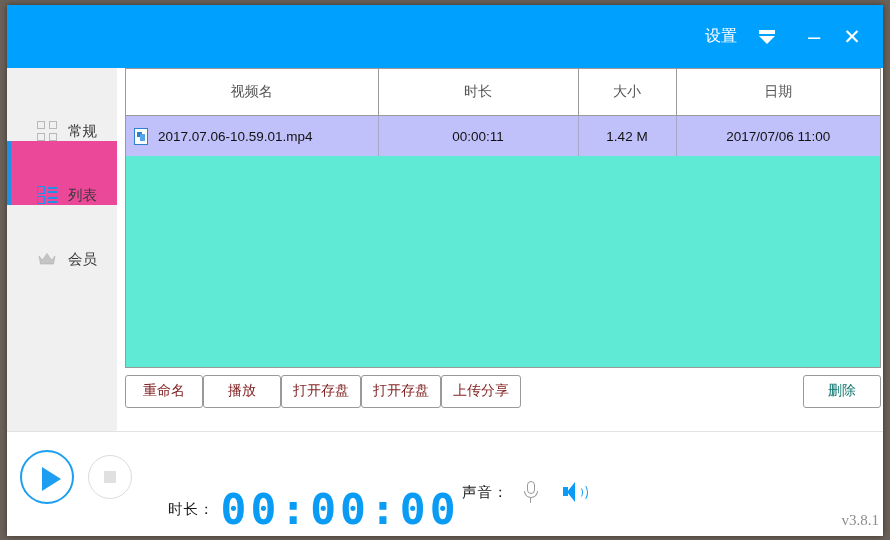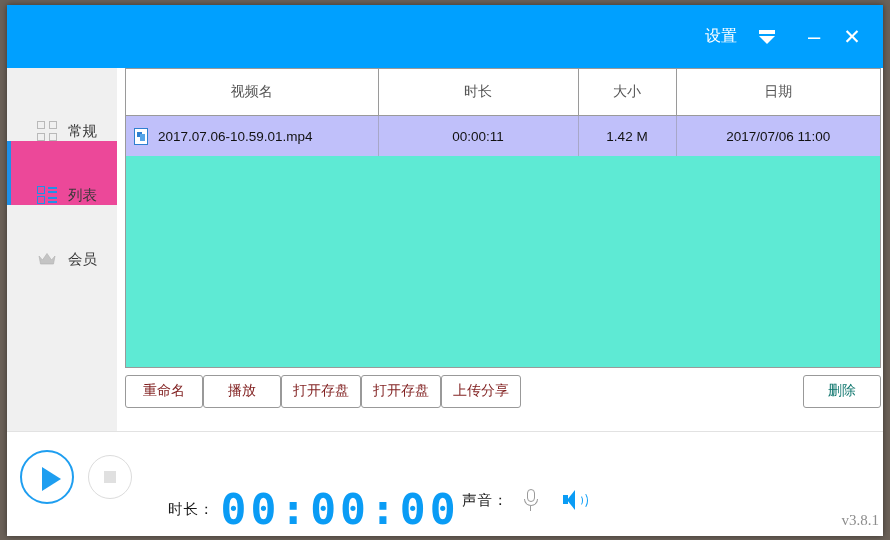--- a/index.html
+++ b/index.html
@@ -355,21 +355,21 @@
     font-size: 43px;
     color: #0a9cf5;
     letter-spacing: 4px;
     line-height: 1;
     font-weight: bold;
   }
 
   #sound-group {
     position: absolute;
     left: 455px;
-    top: 56px;
+    top: 48px;
     display: flex;
     align-items: center;
   }
   #sound-label {
     font-size: 14.5px;
     color: #1a1a1a;
     letter-spacing: 1px;
   }
   #mic-icon {
     margin-left: 12px;

